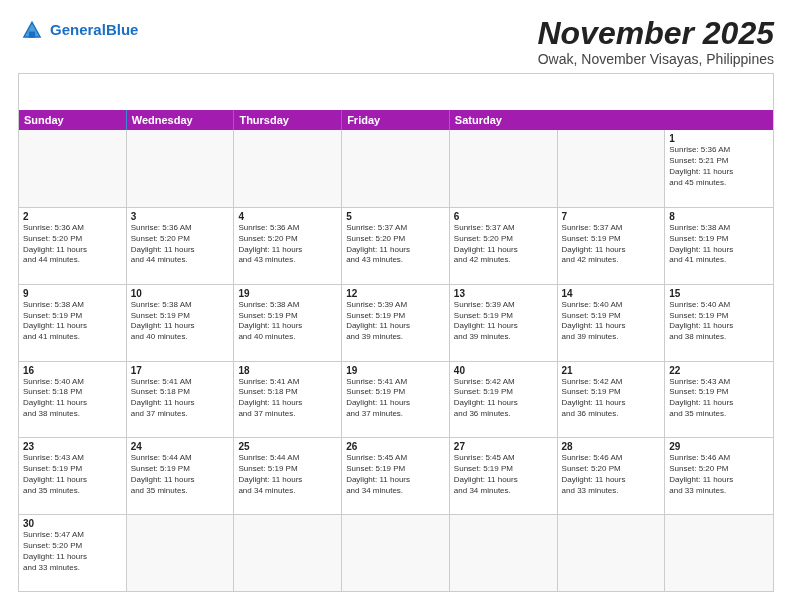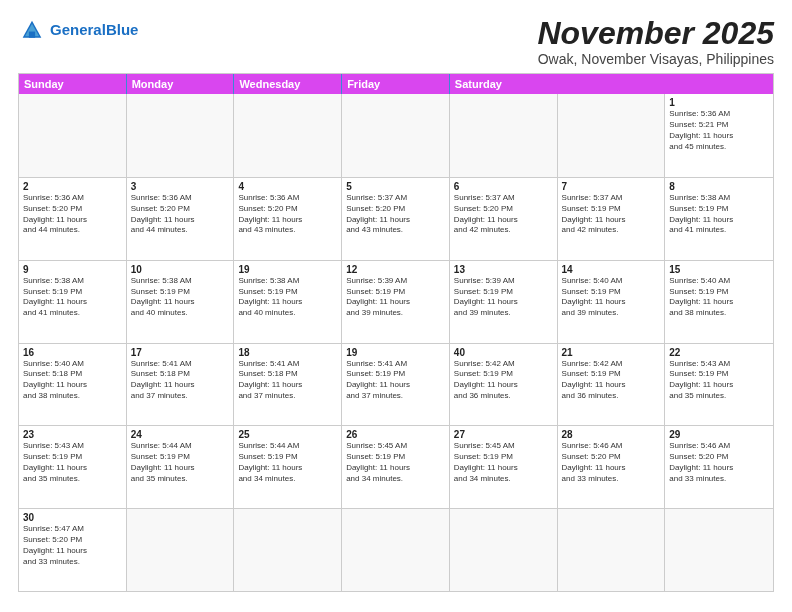--- a/index.html
+++ b/index.html
@@ -57,21 +57,22 @@
     }
     .calendar {
       flex: 1;
       display: flex;
       flex-direction: column;
       border: 1px solid #ccc;
     }
     .cal-header {
       display: grid;
       grid-template-columns: repeat(7, 1fr);
-      background: #d946ef;
+      background: #a21caf;
+      margin-top: 36px;
     }
     .cal-header-cell {
       color: #fff;
       font-weight: bold;
       font-size: 11px;
       padding: 4px 5px;
       border-right: 1px solid #3a8ad4;
       text-align: left;
     }
     .cal-header-cell:last-child { border-right: none; }
@@ -128,22 +129,22 @@
     </div>
     <div class="title-block">
       <div class="main-title">November 2025</div>
       <div class="subtitle">Owak, November Visayas, Philippines</div>
     </div>
   </div>
 
   <div class="calendar">
     <div class="cal-header">
       <div class="cal-header-cell">Sunday</div>
-      <div class="cal-header-cell">Monday</div>
       <div class="cal-header-cell">Wednesday</div>
+      <div class="cal-header-cell">Thursday</div>
       <div class="cal-header-cell">Friday</div>
       <div class="cal-header-cell">Saturday</div>
     </div>
     <div class="cal-body" id="cal-body">
     <div class="cal-row">
           <div class="cal-cell empty"></div>
           <div class="cal-cell empty"></div>
           <div class="cal-cell empty"></div>
           <div class="cal-cell empty"></div>
           <div class="cal-cell empty"></div>

